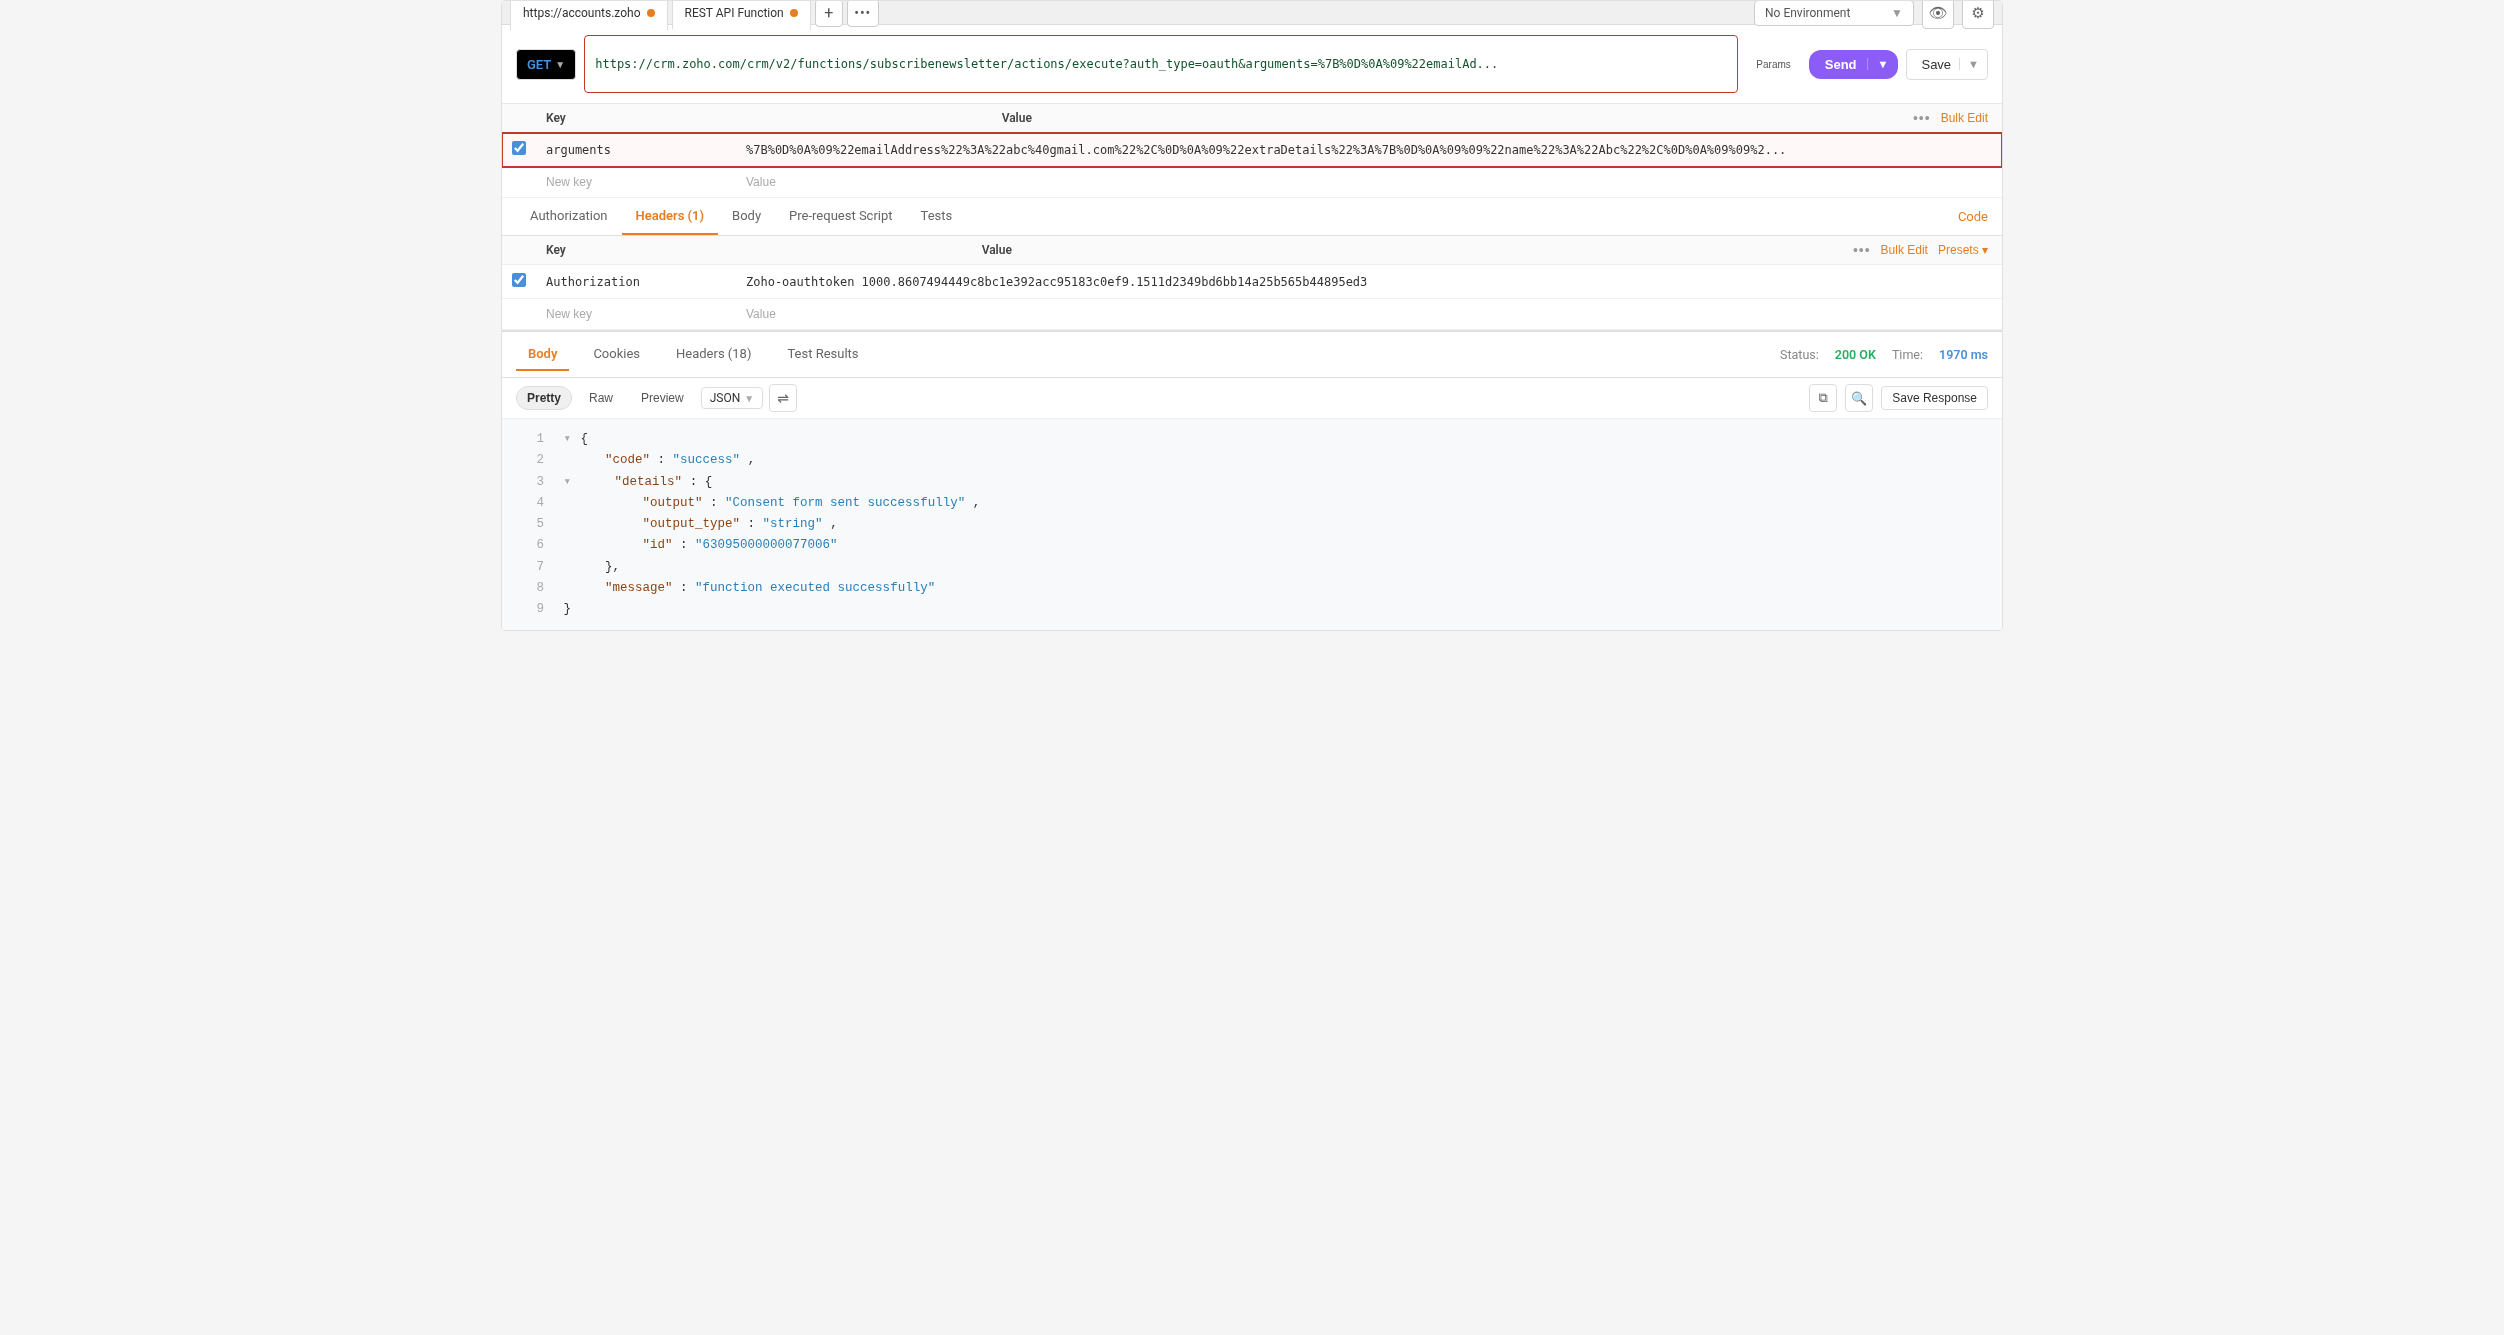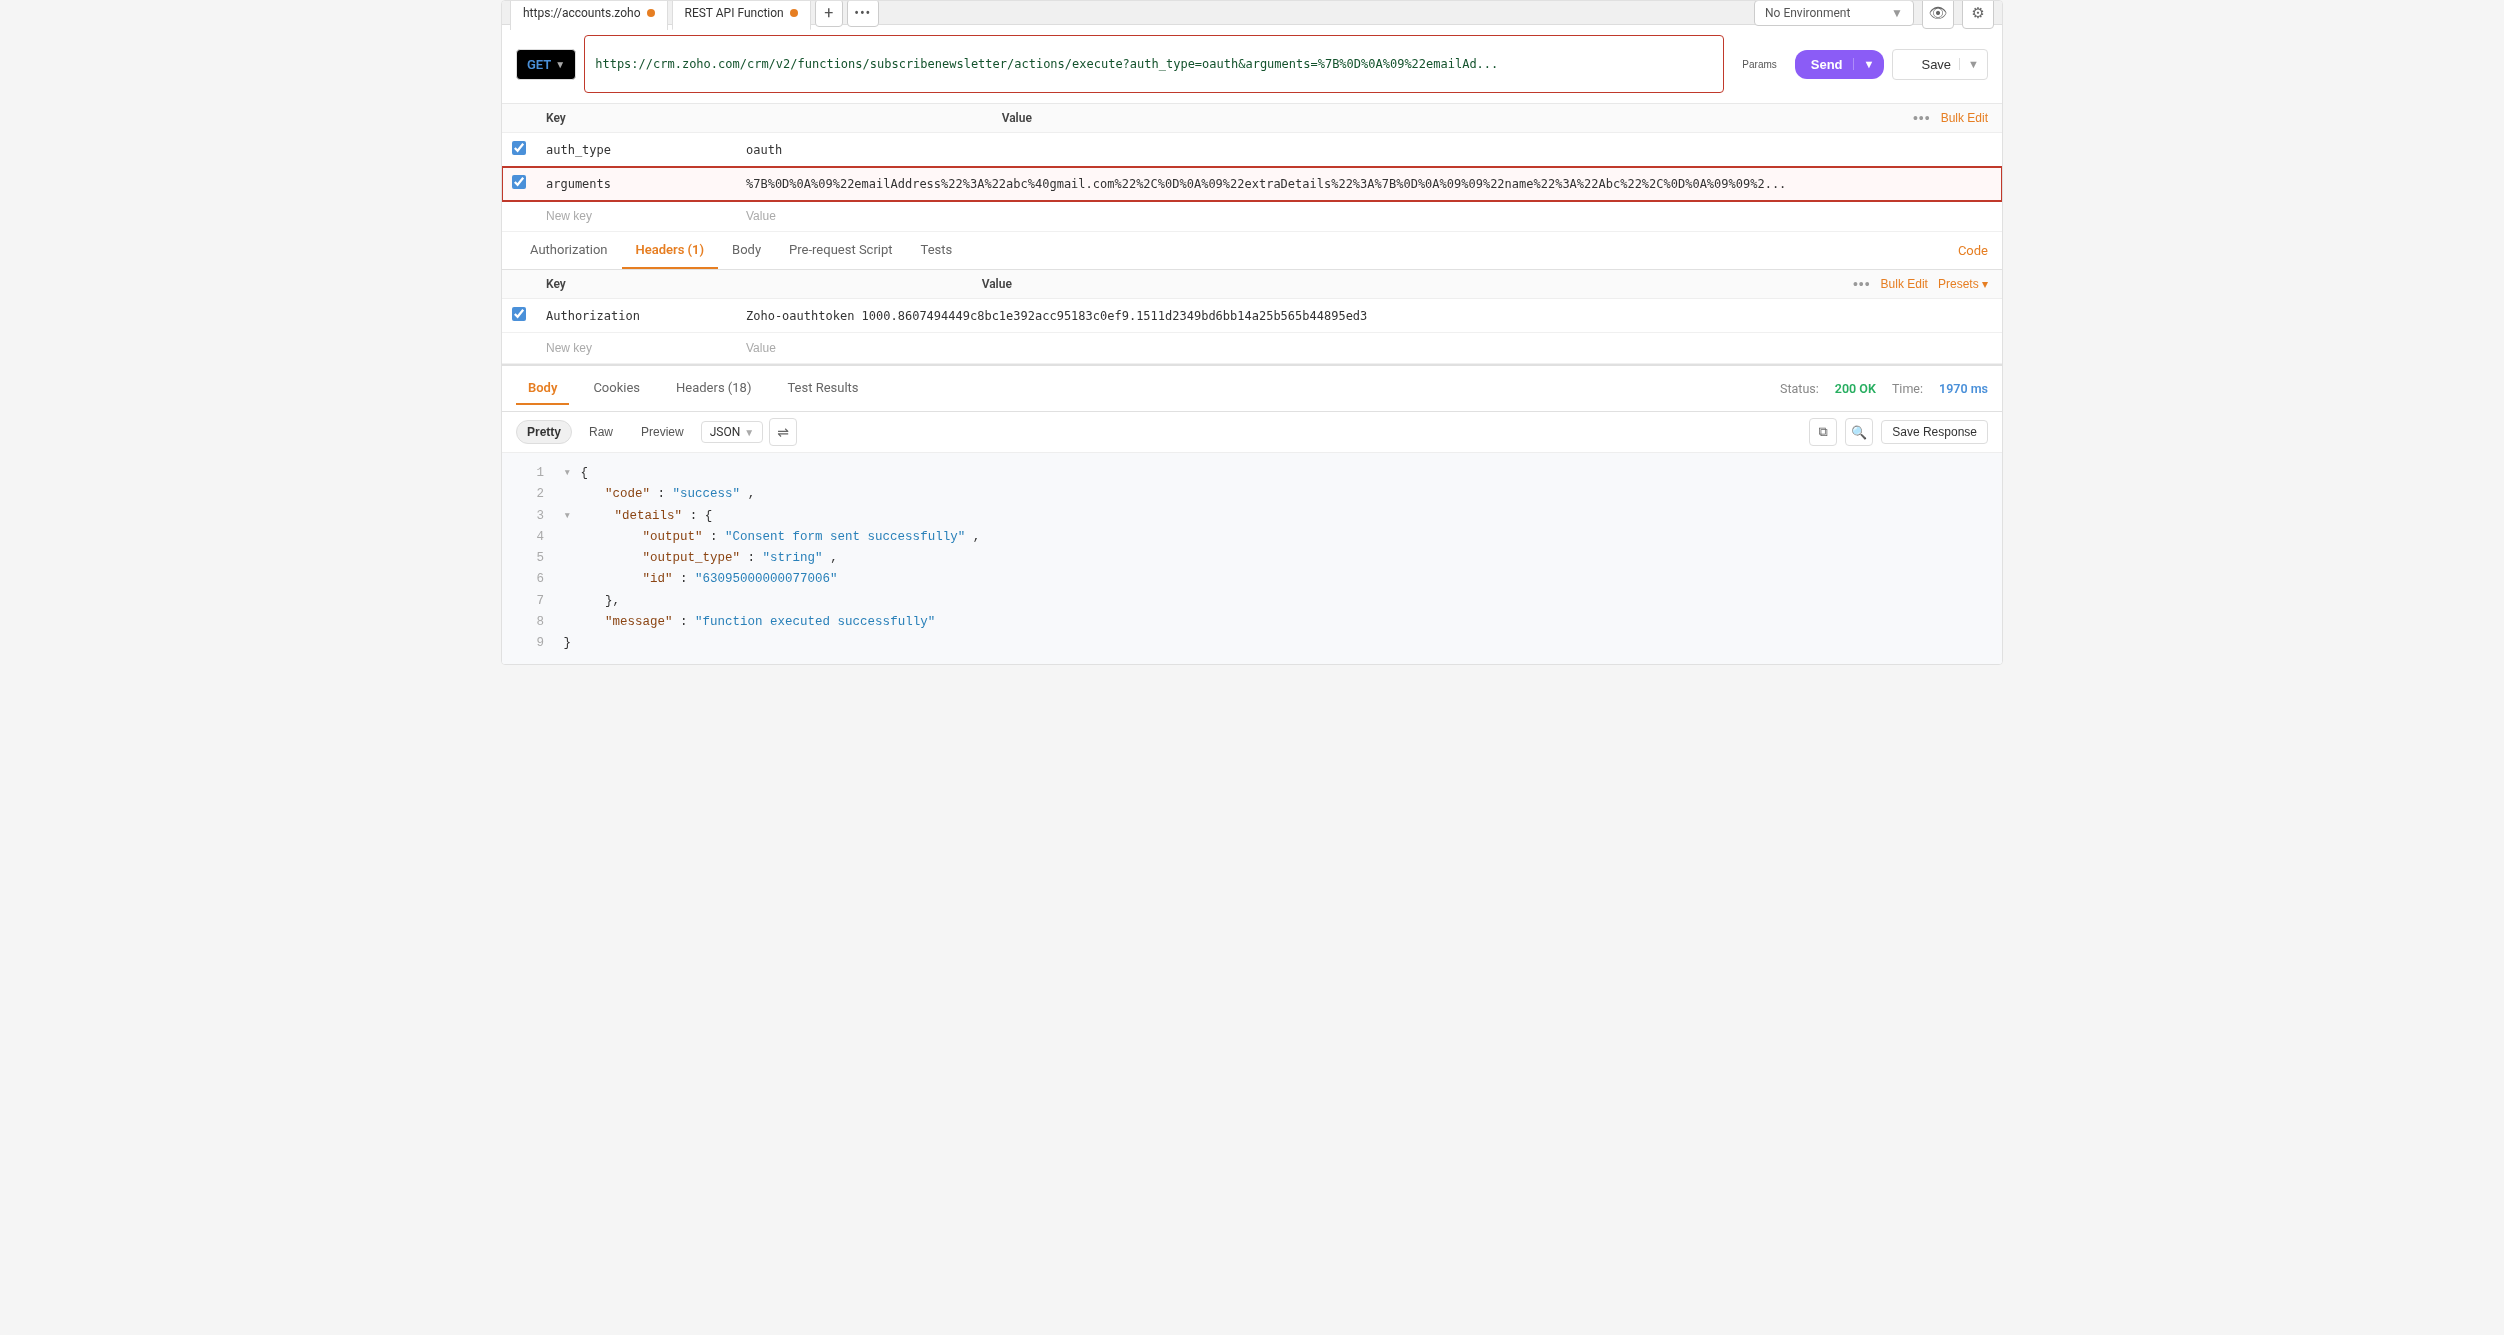--- a/index.html
+++ b/index.html
@@ -166,21 +166,21 @@
     .send-btn .send-arrow {
       border-left: 1px solid rgba(255,255,255,0.3);
       padding: 0 10px;
       font-size: 11px;
     }
     .save-btn {
       display: flex;
       align-items: center;
       border: 1px solid #ddd;
       border-radius: 4px;
-      padding: 7px 0 7px 28px;
+      padding: 7px 0 7px 14px;
       font-size: 13px;
       color: #333;
       background: #fff;
       cursor: pointer;
       gap: 0;
     }
     .save-btn .save-label { padding-right: 8px; }
     .save-btn .save-arrow {
       border-left: 1px solid #ddd;
       padding: 0 8px;
@@ -472,27 +472,20 @@
     <div style="display:flex;align-items:center;gap:10px;">
       <button class="more-btn">•••</button>
       <button class="bulk-edit-btn">
         <span>Bulk Edit</span>
       </button>
     </div>
   </div>
 
   <table class="params-table" style="width:100%;">
     <tbody>
-      <tr>
-        <td class="checkbox-cell">
-          <input type="checkbox" class="cb" checked="" style="">
-        </td>
-        <td style="width:200px;">auth_type</td>
-        <td>oauth</td>
-      </tr>
       <tr style="outline: 2px solid #c0392b; outline-offset:-1px; background:#fff8f8;">
         <td class="checkbox-cell">
           <input type="checkbox" class="cb" checked="" style="">
         </td>
         <td style="width:200px;">arguments</td>
         <td style="overflow:hidden;text-overflow:ellipsis;white-space:nowrap;max-width:900px;">%7B%0D%0A%09%22emailAddress%22%3A%22abc%40gmail.com%22%2C%0D%0A%09%22extraDetails%22%3A%7B%0D%0A%09%09%22name%22%3A%22Abc%22%2C%0D%0A%09%09%2...</td>
       </tr>
       <tr class="new-key">
         <td class="checkbox-cell"></td>
         <td style="color:#aaa; font-family:sans-serif;">New key</td>

